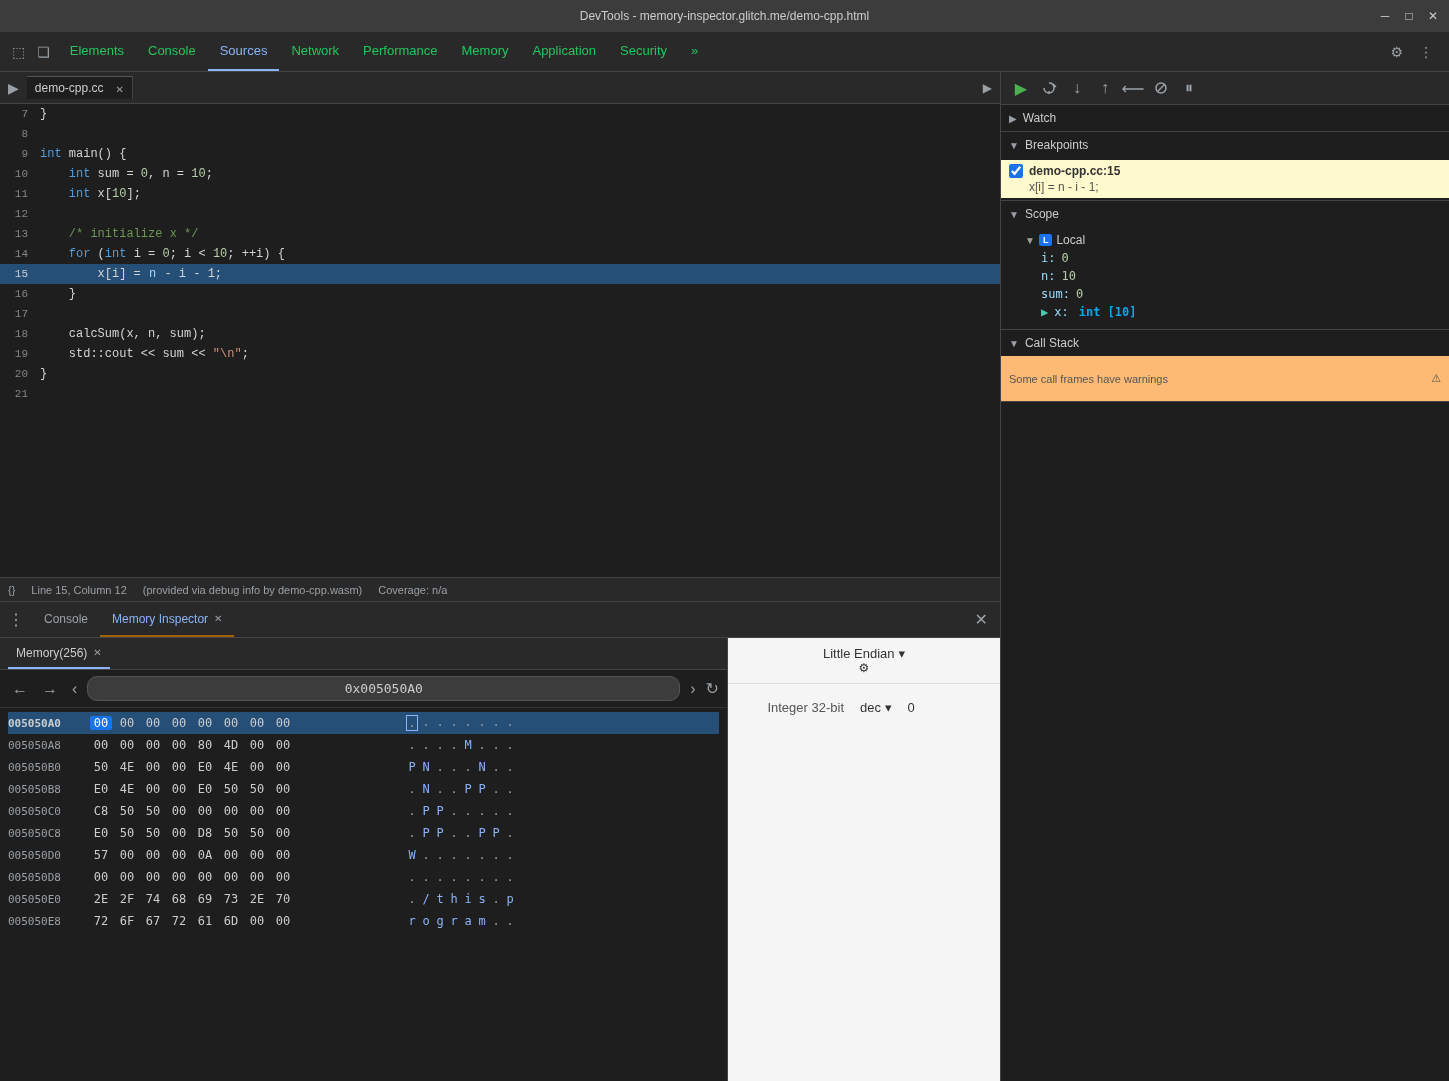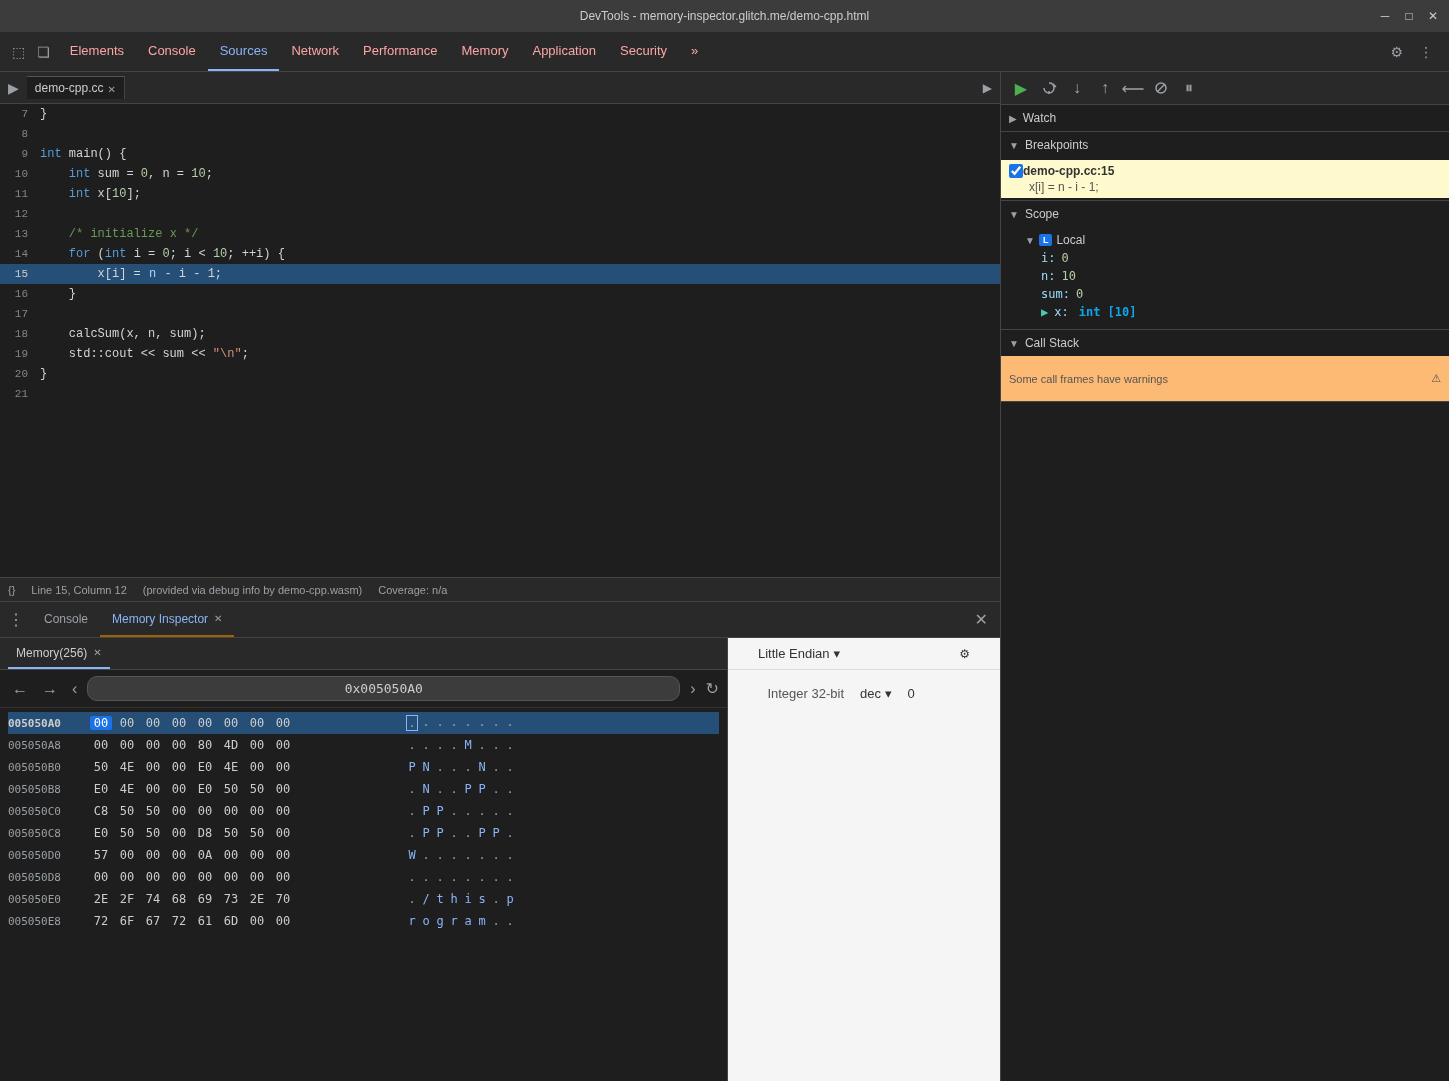--- a/index.html
+++ b/index.html
@@ -48,21 +48,21 @@
     }
     .nav-icon {
       color: #9aa0a6;
       font-size: 14px;
       cursor: pointer;
       margin-right: 4px;
       padding: 4px;
     }
     .nav-tab {
       padding: 8px 12px;
-      color: #fca5a5;
+      color: #22c55e;
       cursor: pointer;
       font-size: 13px;
       height: 100%;
       display: flex;
       align-items: center;
       border-bottom: 2px solid transparent;
     }
     .nav-tab.active {
       color: #8ab4f8;
       border-bottom: 2px solid #8ab4f8;
@@ -109,21 +109,21 @@
     .file-tab {
       display: flex;
       align-items: flex-end;
       padding: 4px 8px;
       background: #1e1e1e;
       color: #ccc;
       font-size: 12px;
       cursor: pointer;
       border-top: 1px solid #555;
       border-right: 1px solid #444;
-      gap: 4px;
+      gap: 12px;
     }
     .file-tab-close { color: #9aa0a6; font-size: 10px; cursor: pointer; }
     .file-tab-right { margin-left: auto; color: #9aa0a6; cursor: pointer; padding: 0 8px; }
 
     
     .code-editor {
       flex: 1;
       background: #1e1e1e;
       overflow-y: auto;
       font-family: 'Consolas', 'Courier New', monospace;
@@ -435,21 +435,22 @@
       flex-direction: column;
       background: #f5f5f5;
       color: #333;
     }
     .memory-encoding-bar {
       display: flex;
       align-items: center;
       justify-content: space-between;
       background: #f5f5f5;
       border-bottom: 1px solid #ddd;
-      padding: 8px 30px;
+      padding: 8px 17px;
+      flex-direction: column;
     }
     .endian-select {
       background: #f5f5f5;
       border: none;
       color: #333;
       font-size: 13px;
       cursor: pointer;
       display: flex;
       align-items: center;
       gap: 4px;
@@ -940,21 +941,21 @@
           <span>Watch</span>
         </div>
       </div>
 
       <div class="panel-section">
         <div class="panel-section-header">
           <span class="chevron">▼</span>
           <span>Breakpoints</span>
         </div>
         <div class="panel-section-body" style="background:#fffacd; padding: 4px 8px; margin: 2px 0;">
-          <div style="display:flex; align-items:center; ">
+          <div style="display:flex; align-items:center; gap:6px;">
             <input type="checkbox" class="bp-checkbox" checked="" style="">
             <span class="bp-label">demo-cpp.cc:15</span>
           </div>
           <div class="bp-code">x[i] = n - i - 1;</div>
         </div>
       </div>
 
       <div class="panel-section">
         <div class="panel-section-header">
           <span class="chevron">▼</span>

